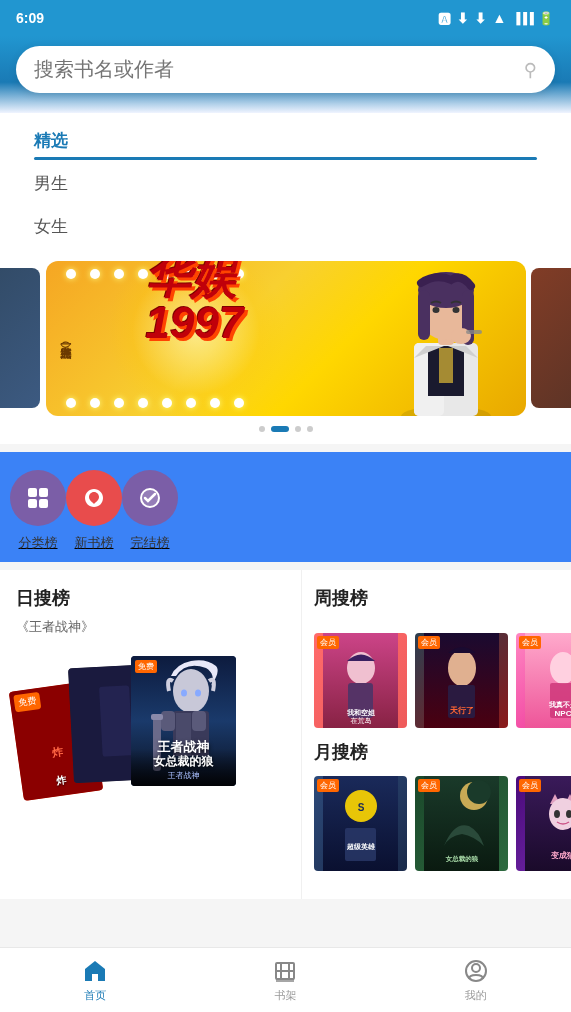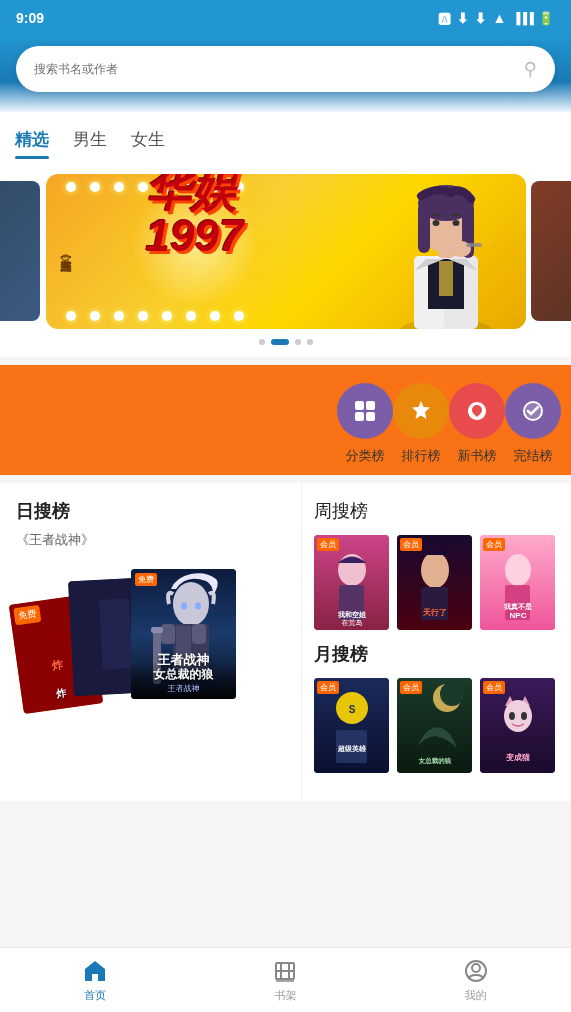--- a/index.html
+++ b/index.html
@@ -44,35 +44,36 @@
       display: flex;
       align-items: center;
       padding: 12px 18px;
       gap: 10px;
       box-shadow: 0 2px 8px rgba(0,0,0,0.1);
     }
     .search-bar input {
       border: none;
       outline: none;
       flex: 1;
-      font-size: 12px;
+      font-size: 20px;
       color: #999;
       background: transparent;
     }
     .search-icon-wrap {
       color: #bbb;
       font-size: 18px;
     }
 
     
     .tabs {
       display: flex;
-      gap: 24px;
-      padding: 16px 15px 0;
+      gap: 12px;
+      padding: 16px 34px 0;
       background: white;
+      flex-direction: column;
     }
     .tab-item {
       font-size: 17px;
       color: #555;
       padding-bottom: 8px;
       cursor: pointer;
       position: relative;
     }
     .tab-item.active {
       color: #1a7ab5;
@@ -146,25 +147,26 @@
       background: #ccc;
     }
     .dot.active {
       background: #1a7ab5;
       width: 18px;
       border-radius: 3px;
     }
 
     
     .categories {
-      background: #f97316;
-      display: flex;
-      justify-content: flex-end;
+      background: #3b82f6;
+      display: flex;
+      justify-content: flex-start;
       padding: 18px 10px 10px;
       margin-top: 8px;
+      text-decoration: underline;
     }
     .category-item {
       display: flex;
       flex-direction: column;
       align-items: center;
       gap: 8px;
       cursor: pointer;
     }
     .cat-icon {
       width: 56px;
@@ -259,31 +261,31 @@
 
     
     .right-searches {
       background: white;
       width: 270px;
       padding: 16px 12px;
       border-left: 1px solid #f0f0f0;
     }
     .weekly-title {
       font-size: 18px;
-      font-weight: 400;
+      font-weight: 700;
       color: #222;
-      margin-bottom: 12px;
+      margin-bottom: 23px;
     }
     .book-row {
       display: flex;
       gap: 8px;
       margin-bottom: 12px;
     }
     .small-book {
-      width: 75px;
+      width: 93px;
       height: 95px;
       border-radius: 4px;
       overflow: hidden;
       position: relative;
       flex-shrink: 0;
     }
     .sb-1 { background: linear-gradient(135deg, #ff6b6b, #ee5a5a); }
     .sb-2 { background: linear-gradient(135deg, #2c3e50, #8b1a1a); }
     .sb-3 { background: linear-gradient(135deg, #ff87c3, #e91e8c); }
     .sb-4 { background: linear-gradient(135deg, #2d4a7a, #1a2a4a); }
@@ -379,21 +381,21 @@
       font-weight: 900;
       text-shadow: 0 2px 4px rgba(0,0,0,0.8);
       white-space: nowrap;
       z-index: 5;
     }
   </style>
 </head>
 <body>
 
 <div class="status-bar">
-  <span>9:09</span>
+  <span>6:09</span>
   <div class="status-right">
 
     <span style="font-size:14px;">🅰</span>
 
     <span style="font-size:14px;">⬇</span>
     <span style="font-size:14px;">⬇</span>
 
     <span style="font-size:14px;">▲</span>
 
     <span style="font-size:11px; letter-spacing:-1px;">▐▐▐</span>
@@ -505,28 +507,20 @@
   <div class="category-item">
     <div class="cat-icon cat-purple">
       <svg width="26" height="26" viewBox="0 0 26 26" fill="white">
         <rect x="3" y="3" width="9" height="9" rx="2"></rect>
         <rect x="14" y="3" width="9" height="9" rx="2"></rect>
         <rect x="3" y="14" width="9" height="9" rx="2"></rect>
         <rect x="14" y="14" width="9" height="9" rx="2"></rect>
       </svg>
     </div>
     <span class="cat-label">分类榜</span>
-  </div>
-  <div class="category-item">
-    <div class="cat-icon cat-orange">
-      <svg width="26" height="26" viewBox="0 0 26 26" fill="white">
-        <path d="M13 3 L15.5 9 L22 9.5 L17 14 L18.5 21 L13 17.5 L7.5 21 L9 14 L4 9.5 L10.5 9 Z"></path>
-      </svg>
-    </div>
-    <span class="cat-label">排行榜</span>
   </div>
   <div class="category-item">
     <div class="cat-icon cat-red">
       <svg width="26" height="26" viewBox="0 0 26 26" fill="white">
         <path d="M13 4 C8 4 4 8 4 13 C4 18 8 22 13 22 C18 22 22 18 22 13 C22 8 18 4 13 4Z"></path>
         <path d="M13 7 C10 7 8 9.5 8 12 C8 15 10.5 16.5 13 19 C15.5 16.5 18 15 18 12 C18 9.5 16 7 13 7Z" fill="#e84c4c"></path>
       </svg>
     </div>
     <span class="cat-label">新书榜</span>
   </div>

